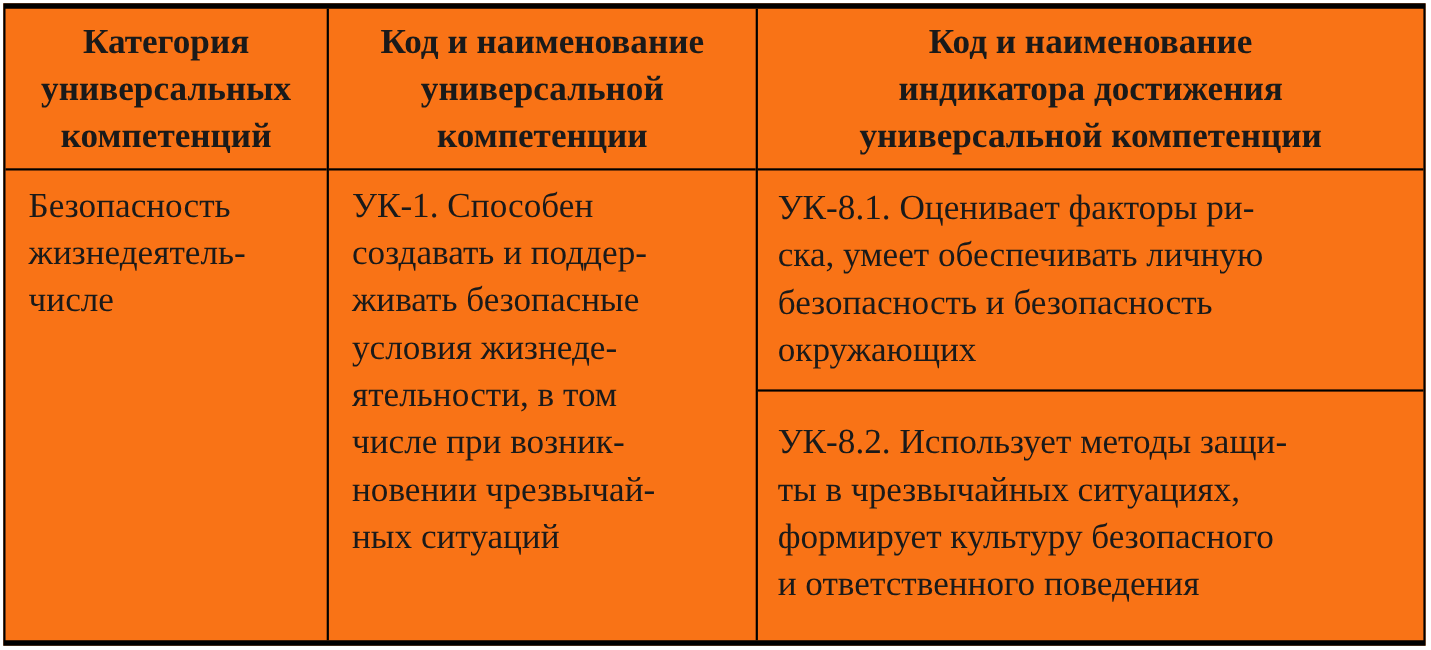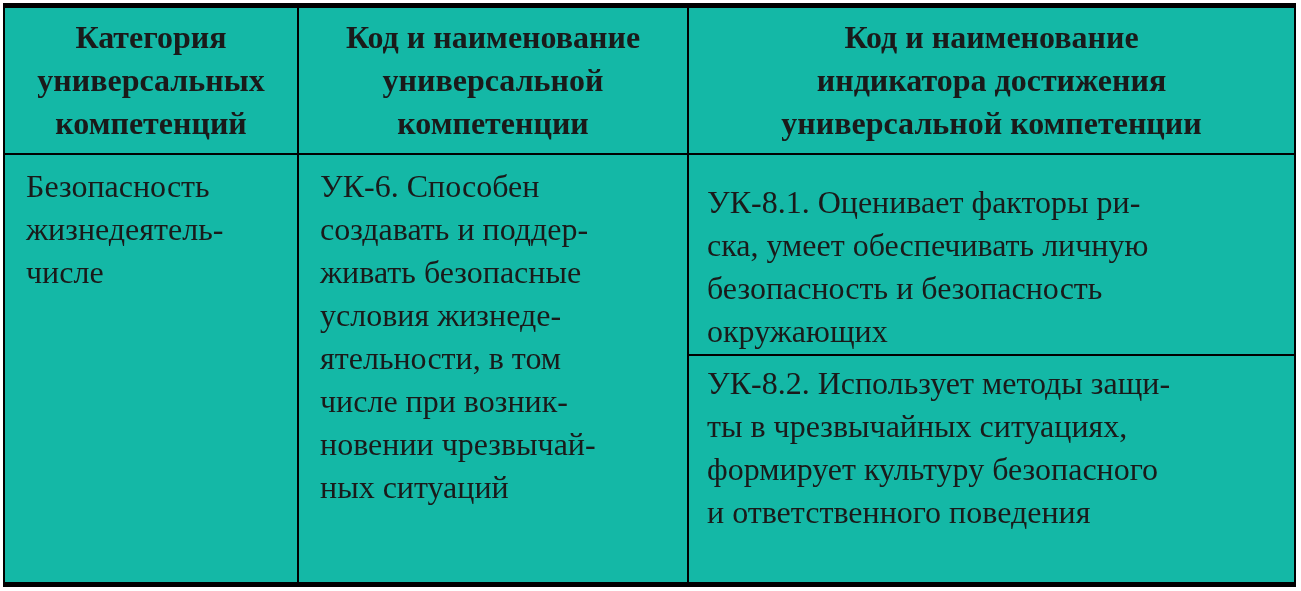--- a/index.html
+++ b/index.html
@@ -16,21 +16,21 @@
     position: absolute;
     left: 3px;
     top: 3px;
     width: 1293px;
     height: 584px;
     border-top: 5px solid #000;
     border-bottom: 5px solid #000;
     border-left: 2px solid #000;
     border-right: 2px solid #000;
     display: flex;
-    background: #14b8a6;
+    background: #f97316;
   }
   .col { display: flex; flex-direction: column; }
   .col-1 { width: 294px; border-right: 2px solid #000; }
   .col-2 { width: 390px; border-right: 2px solid #000; }
   .col-3 { flex: 1; }
   .cell {
     white-space: pre;
     font-size: 32px;
     line-height: 43px;
     overflow: hidden;
@@ -46,44 +46,44 @@
   }
   .bcell {
     flex: 1;
     padding: 10px 10px 0 21px;
     text-align: left;
   }
   .col-3 .bcell { padding-left: 18px; }
   .ind-top {
     flex: 0 0 201px;
     border-bottom: 2px solid #000;
-    padding-top: 26px;
+    padding-top: 12px;
   }
-  .ind-bottom { padding-top: 6px; }
+  .ind-bottom { padding-top: 24px; }
 </style>
 </head>
 <body>
 
 <div class="page">
   <div class="comp-table">
 
     <div class="col col-1">
       <div class="cell hcell">Категория
 универсальных
 компетенций</div>
       <div class="cell bcell">Безопасность
 жизнедеятель-
 числе</div>
     </div>
 
     <div class="col col-2">
       <div class="cell hcell">Код и наименование
 универсальной
 компетенции</div>
-      <div class="cell bcell">УК-6. Способен
+      <div class="cell bcell">УК-1. Способен
 создавать и поддер-
 живать безопасные
 условия жизнеде-
 ятельности, в том
 числе при возник-
 новении чрезвычай-
 ных ситуаций</div>
     </div>
 
     <div class="col col-3">

